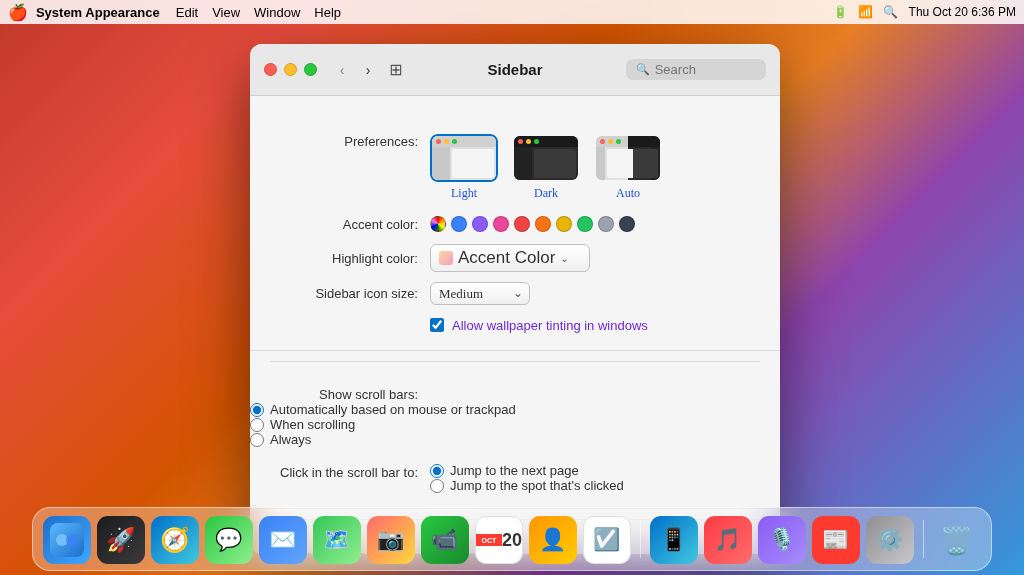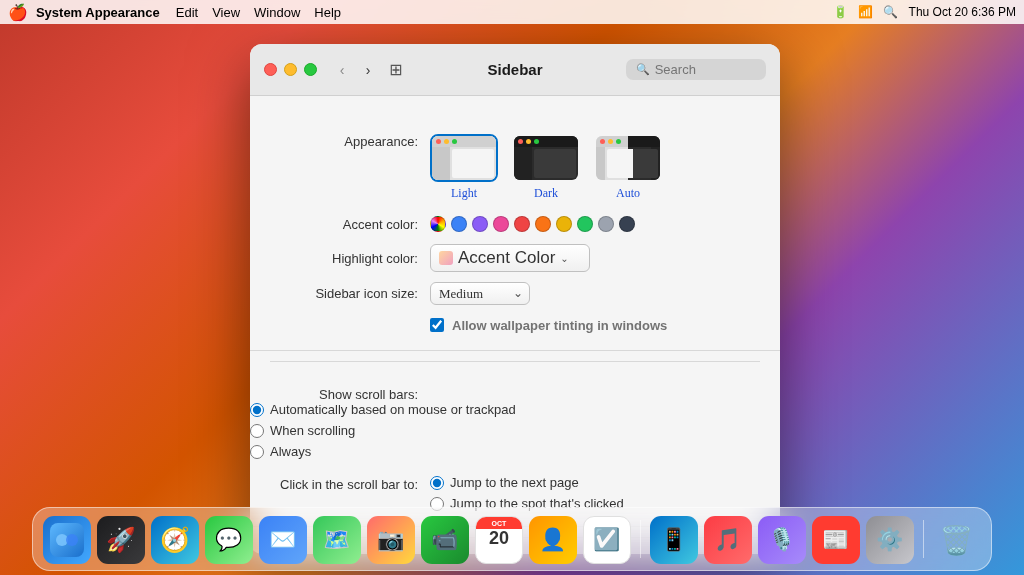--- a/index.html
+++ b/index.html
@@ -291,41 +291,40 @@
 
     
     .mac-checkbox {
       width: 14px;
       height: 14px;
       accent-color: #0070c9;
       cursor: pointer;
     }
     .checkbox-label {
       font-size: 13px;
-      color: #737373;
-      font-weight: bold;
+      color: #6d28d9;
     }
 
     
     .mac-radio {
       width: 14px;
       height: 14px;
       accent-color: #0070c9;
       cursor: pointer;
     }
     .radio-label {
       font-size: 13px;
       color: #333;
     }
 
     
     .radio-group {
       display: flex;
       flex-direction: column;
-      gap: 6px;
+      gap: 0;
     }
     .radio-row {
       display: flex;
       align-items: center;
       gap: 6px;
     }
 
     
     .divider {
       height: 1px;
@@ -434,21 +433,21 @@
     <div class="titlebar-search">
       <span style="font-size:11px;color:#888;">🔍</span>
       <input type="text" placeholder="Search" style="">
     </div>
   </div>
 
   <div class="content">
 
     <div class="section">
       <div class="appearance-row">
-        <div class="setting-label">Appearance:</div>
+        <div class="setting-label">Preferences:</div>
         <div class="appearance-options">
 
           <div class="appearance-option">
             <div class="appearance-thumb selected">
               <div style="width:100%;height:100%;background:#e0e0e0;position:relative;overflow:hidden;">
                 <div style="position:absolute;top:0;left:0;right:0;height:11px;background:#d0d0d0;display:flex;align-items:center;padding:0 4px;gap:3px;">
                   <div style="width:5px;height:5px;border-radius:50%;background:#fe5f57;"></div>
                   <div style="width:5px;height:5px;border-radius:50%;background:#febc2e;"></div>
                   <div style="width:5px;height:5px;border-radius:50%;background:#28c840;"></div>
                 </div>
@@ -640,21 +639,21 @@
   <div class="dock-icon" style="background:linear-gradient(135deg,#34c759,#90ee90);">
     <span style="font-size:22px;">🗺️</span>
   </div>
   <div class="dock-icon" style="background:linear-gradient(135deg,#ff6b6b,#ffd93d);">
     <span style="font-size:22px;">📷</span>
   </div>
   <div class="dock-icon" style="background:linear-gradient(135deg,#28c840,#1a8a2e);">
     <span style="font-size:22px;">📹</span>
   </div>
   <div class="dock-icon" style="background:#ffffff;border:1px solid #e0e0e0;">
-    <div style="display:flex;flex-direction:column;align-items:center;width:100%;height:100%;border-radius:10px;overflow:hidden;">
+    <div style="display:flex;flex-direction:row;align-items:center;width:100%;height:100%;border-radius:10px;overflow:hidden;">
       <div style="background:#ff3b30;width:100%;height:12px;display:flex;align-items:center;justify-content:center;color:white;font-size:7px;font-weight:bold;">OCT</div>
       <div style="font-size:18px;font-weight:bold;color:#333;line-height:1;">20</div>
     </div>
   </div>
   <div class="dock-icon" style="background:linear-gradient(135deg,#ff9500,#ffcd00);">
     <span style="font-size:22px;">👤</span>
   </div>
   <div class="dock-icon" style="background:#ffffff;border:1px solid #e0e0e0;">
     <span style="font-size:22px;">☑️</span>
   </div>

